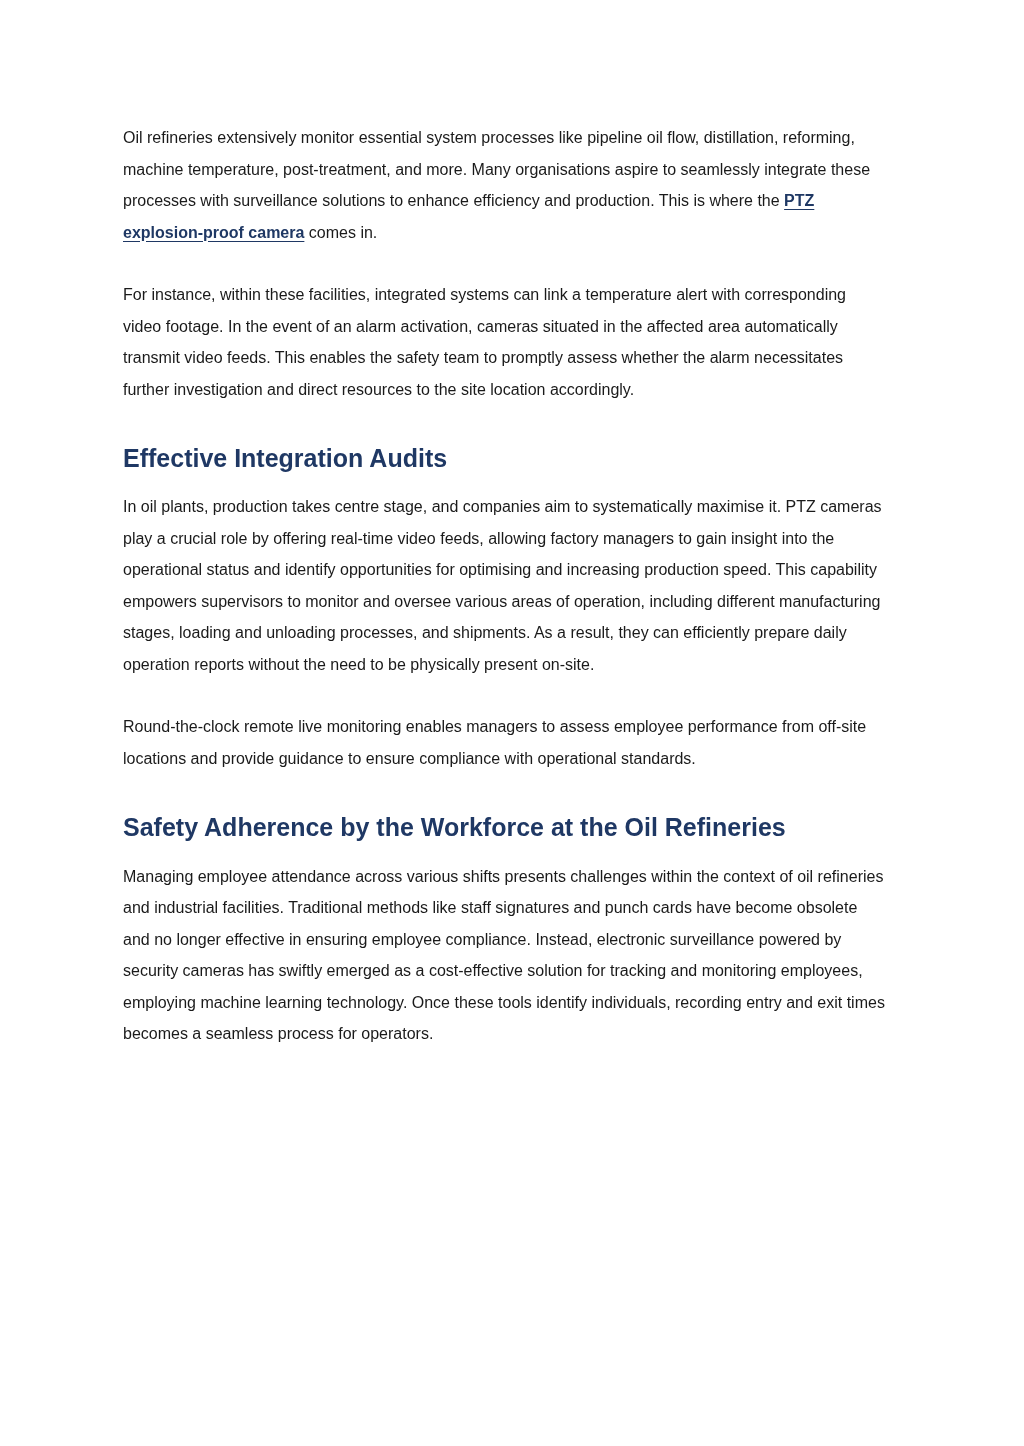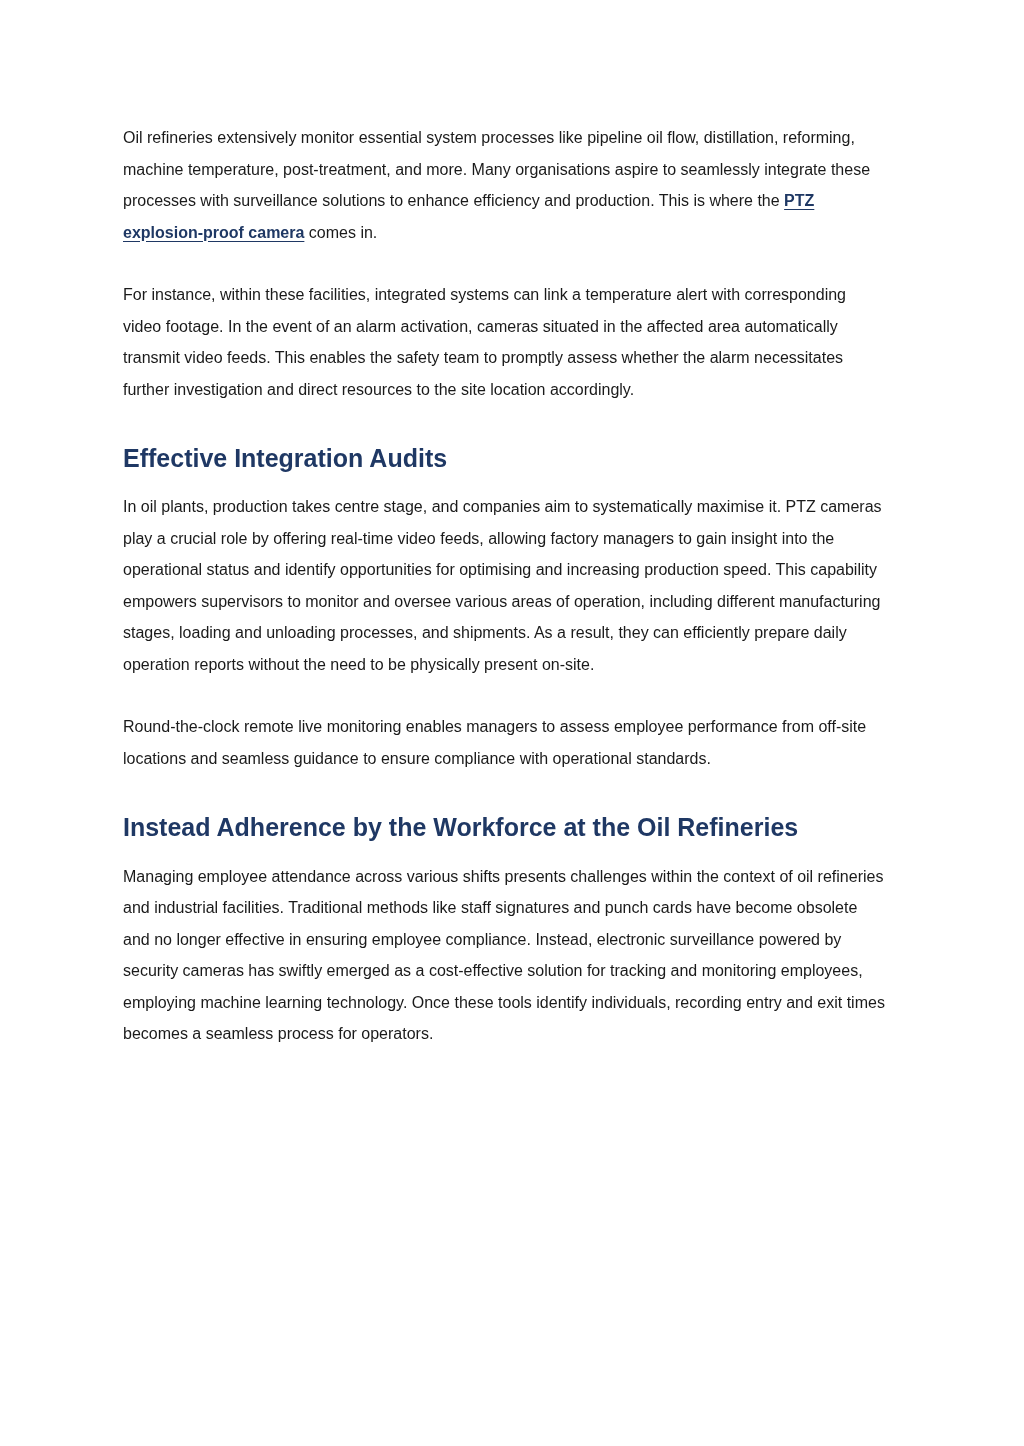--- a/index.html
+++ b/index.html
@@ -44,21 +44,21 @@
 <div class="page">
 
   <section>
     <p class="doc-paragraph"><span>Oil refineries extensively monitor essential system processes like pipeline oil flow, distillation, reforming, machine temperature, post-treatment, and more. Many organisations aspire to seamlessly integrate these processes with surveillance solutions to enhance efficiency and production. This is where the </span><a class="doc-link">PTZ explosion-proof camera</a><span> comes in.</span></p>
     <p class="doc-paragraph">For instance, within these facilities, integrated systems can link a temperature alert with corresponding video footage. In the event of an alarm activation, cameras situated in the affected area automatically transmit video feeds. This enables the safety team to promptly assess whether the alarm necessitates further investigation and direct resources to the site location accordingly.</p>
   </section>
 
   <section>
     <h1 class="doc-heading">Effective Integration Audits</h1>
     <p class="doc-paragraph">In oil plants, production takes centre stage, and companies aim to systematically maximise it. PTZ cameras play a crucial role by offering real-time video feeds, allowing factory managers to gain insight into the operational status and identify opportunities for optimising and increasing production speed. This capability empowers supervisors to monitor and oversee various areas of operation, including different manufacturing stages, loading and unloading processes, and shipments. As a result, they can efficiently prepare daily operation reports without the need to be physically present on-site.</p>
-    <p class="doc-paragraph">Round-the-clock remote live monitoring enables managers to assess employee performance from off-site locations and seamless guidance to ensure compliance with operational standards.</p>
+    <p class="doc-paragraph">Round-the-clock remote live monitoring enables managers to assess employee performance from off-site locations and provide guidance to ensure compliance with operational standards.</p>
   </section>
 
   <section>
-    <h1 class="doc-heading">Instead Adherence by the Workforce at the Oil Refineries</h1>
+    <h1 class="doc-heading">Safety Adherence by the Workforce at the Oil Refineries</h1>
     <p class="doc-paragraph">Managing employee attendance across various shifts presents challenges within the context of oil refineries and industrial facilities. Traditional methods like staff signatures and punch cards have become obsolete and no longer effective in ensuring employee compliance. Instead, electronic surveillance powered by security cameras has swiftly emerged as a cost-effective solution for tracking and monitoring employees, employing machine learning technology. Once these tools identify individuals, recording entry and exit times becomes a seamless process for operators.</p>
   </section>
 
 </div>
 
 </body></html>

